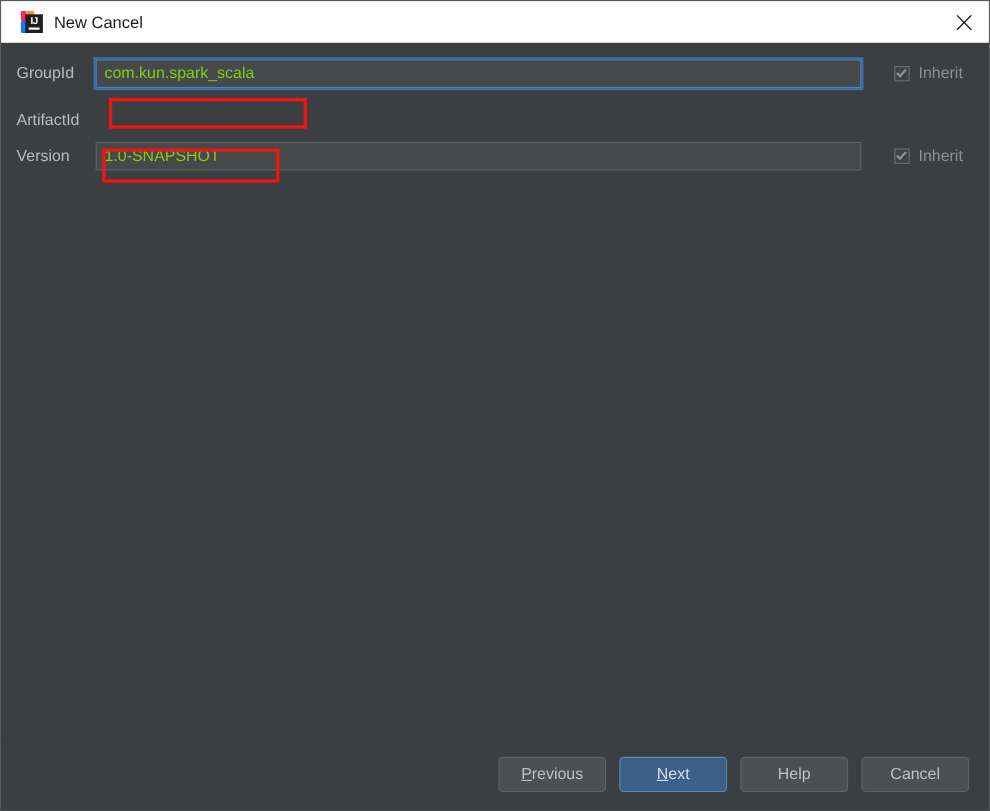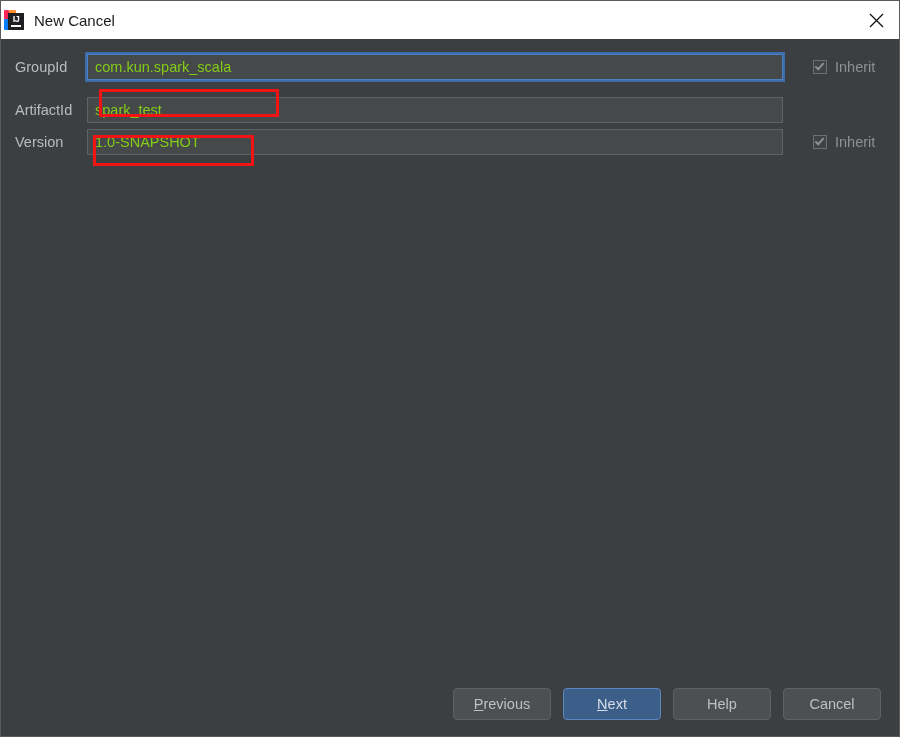--- a/index.html
+++ b/index.html
@@ -22,21 +22,21 @@
     flex-direction: column;
   }
 
   
   #titlebar {
     height: 38px;
     min-height: 38px;
     background: #ffffff;
     display: flex;
     align-items: center;
-    padding-left: 3px;
+    padding-left: 18px;
     position: relative;
   }
 
   #ij-logo {
     width: 20px;
     height: 20px;
     position: relative;
     flex: 0 0 auto;
   }
   #ij-logo .bar {
@@ -251,23 +251,20 @@
       <div class="inherit-box">
         <div class="checkbox">
           <span class="tick"></span>
         </div>
         <span class="inherit-label">Inherit</span>
       </div>
     </div>
 
     <div class="form-row" id="row-artifactid">
       <div class="field-label">ArtifactId</div>
-      <div class="field-wrap">
-        <input class="text-input" type="text" value="spark_test" style="">
-      </div>
     </div>
 
     <div class="form-row" id="row-version">
       <div class="field-label">Version</div>
       <div class="field-wrap">
         <input class="text-input" type="text" value="1.0-SNAPSHOT" style="">
       </div>
       <div class="inherit-box">
         <div class="checkbox">
           <span class="tick"></span>

